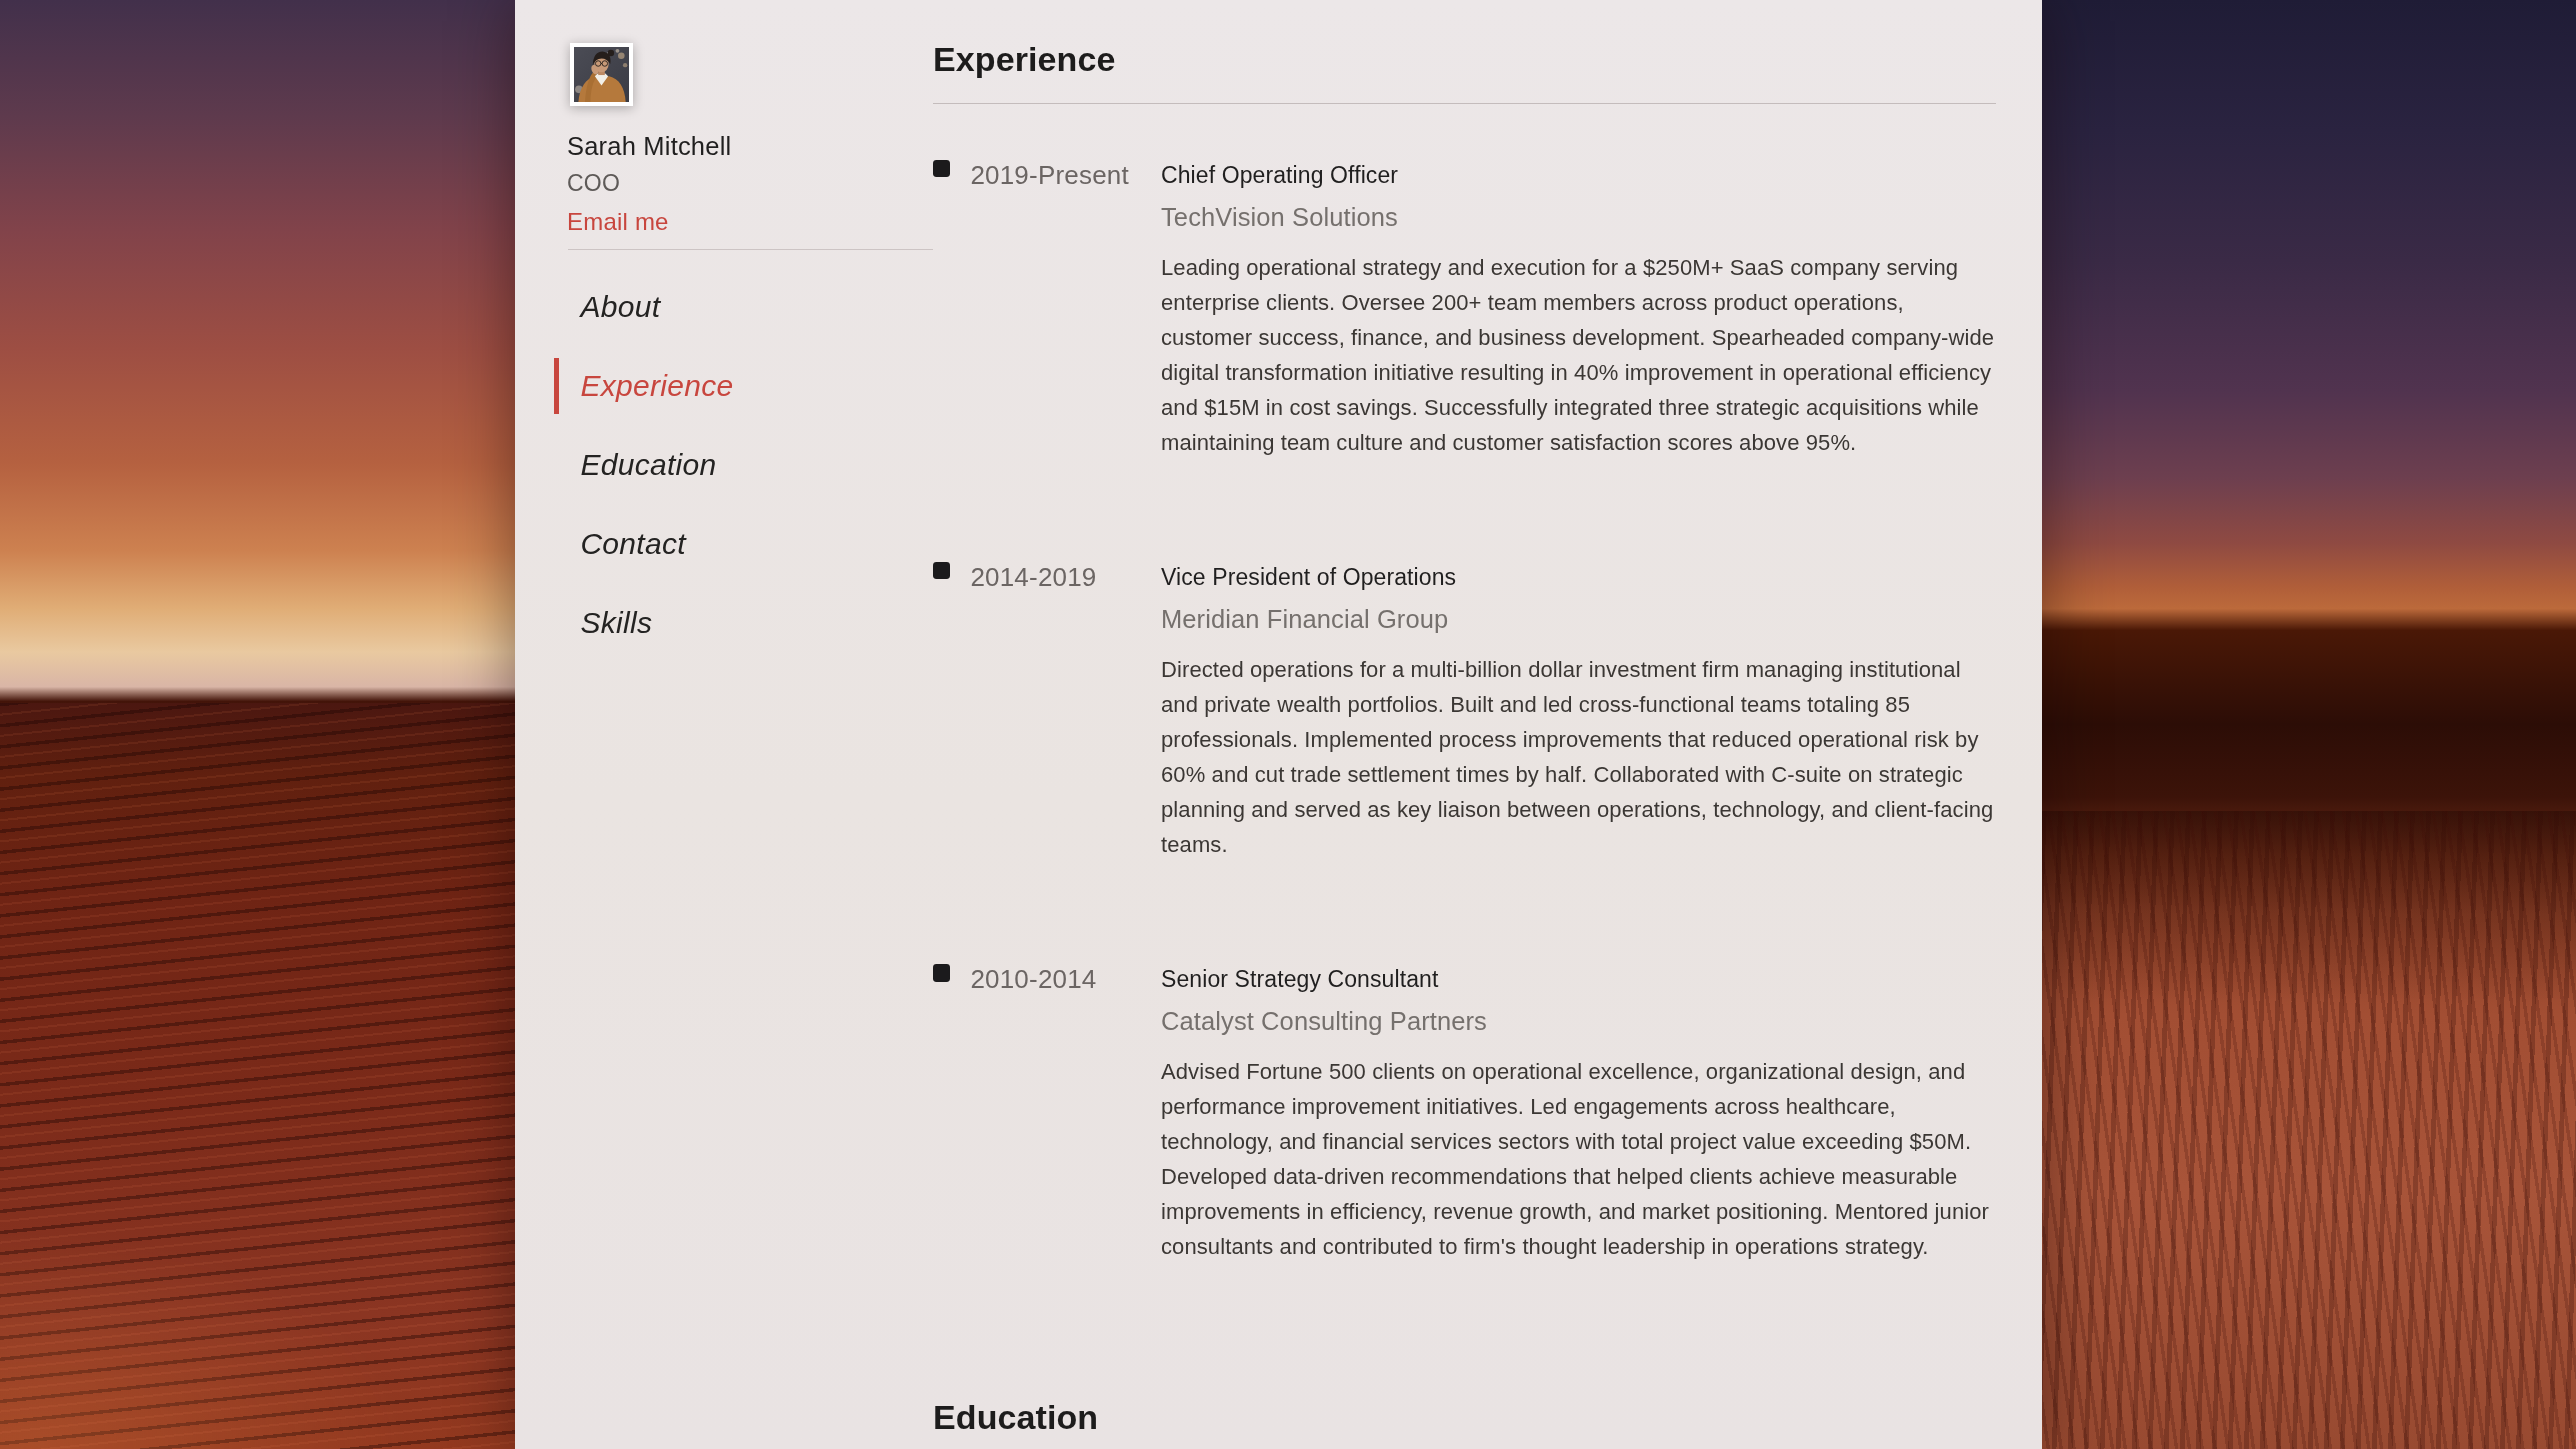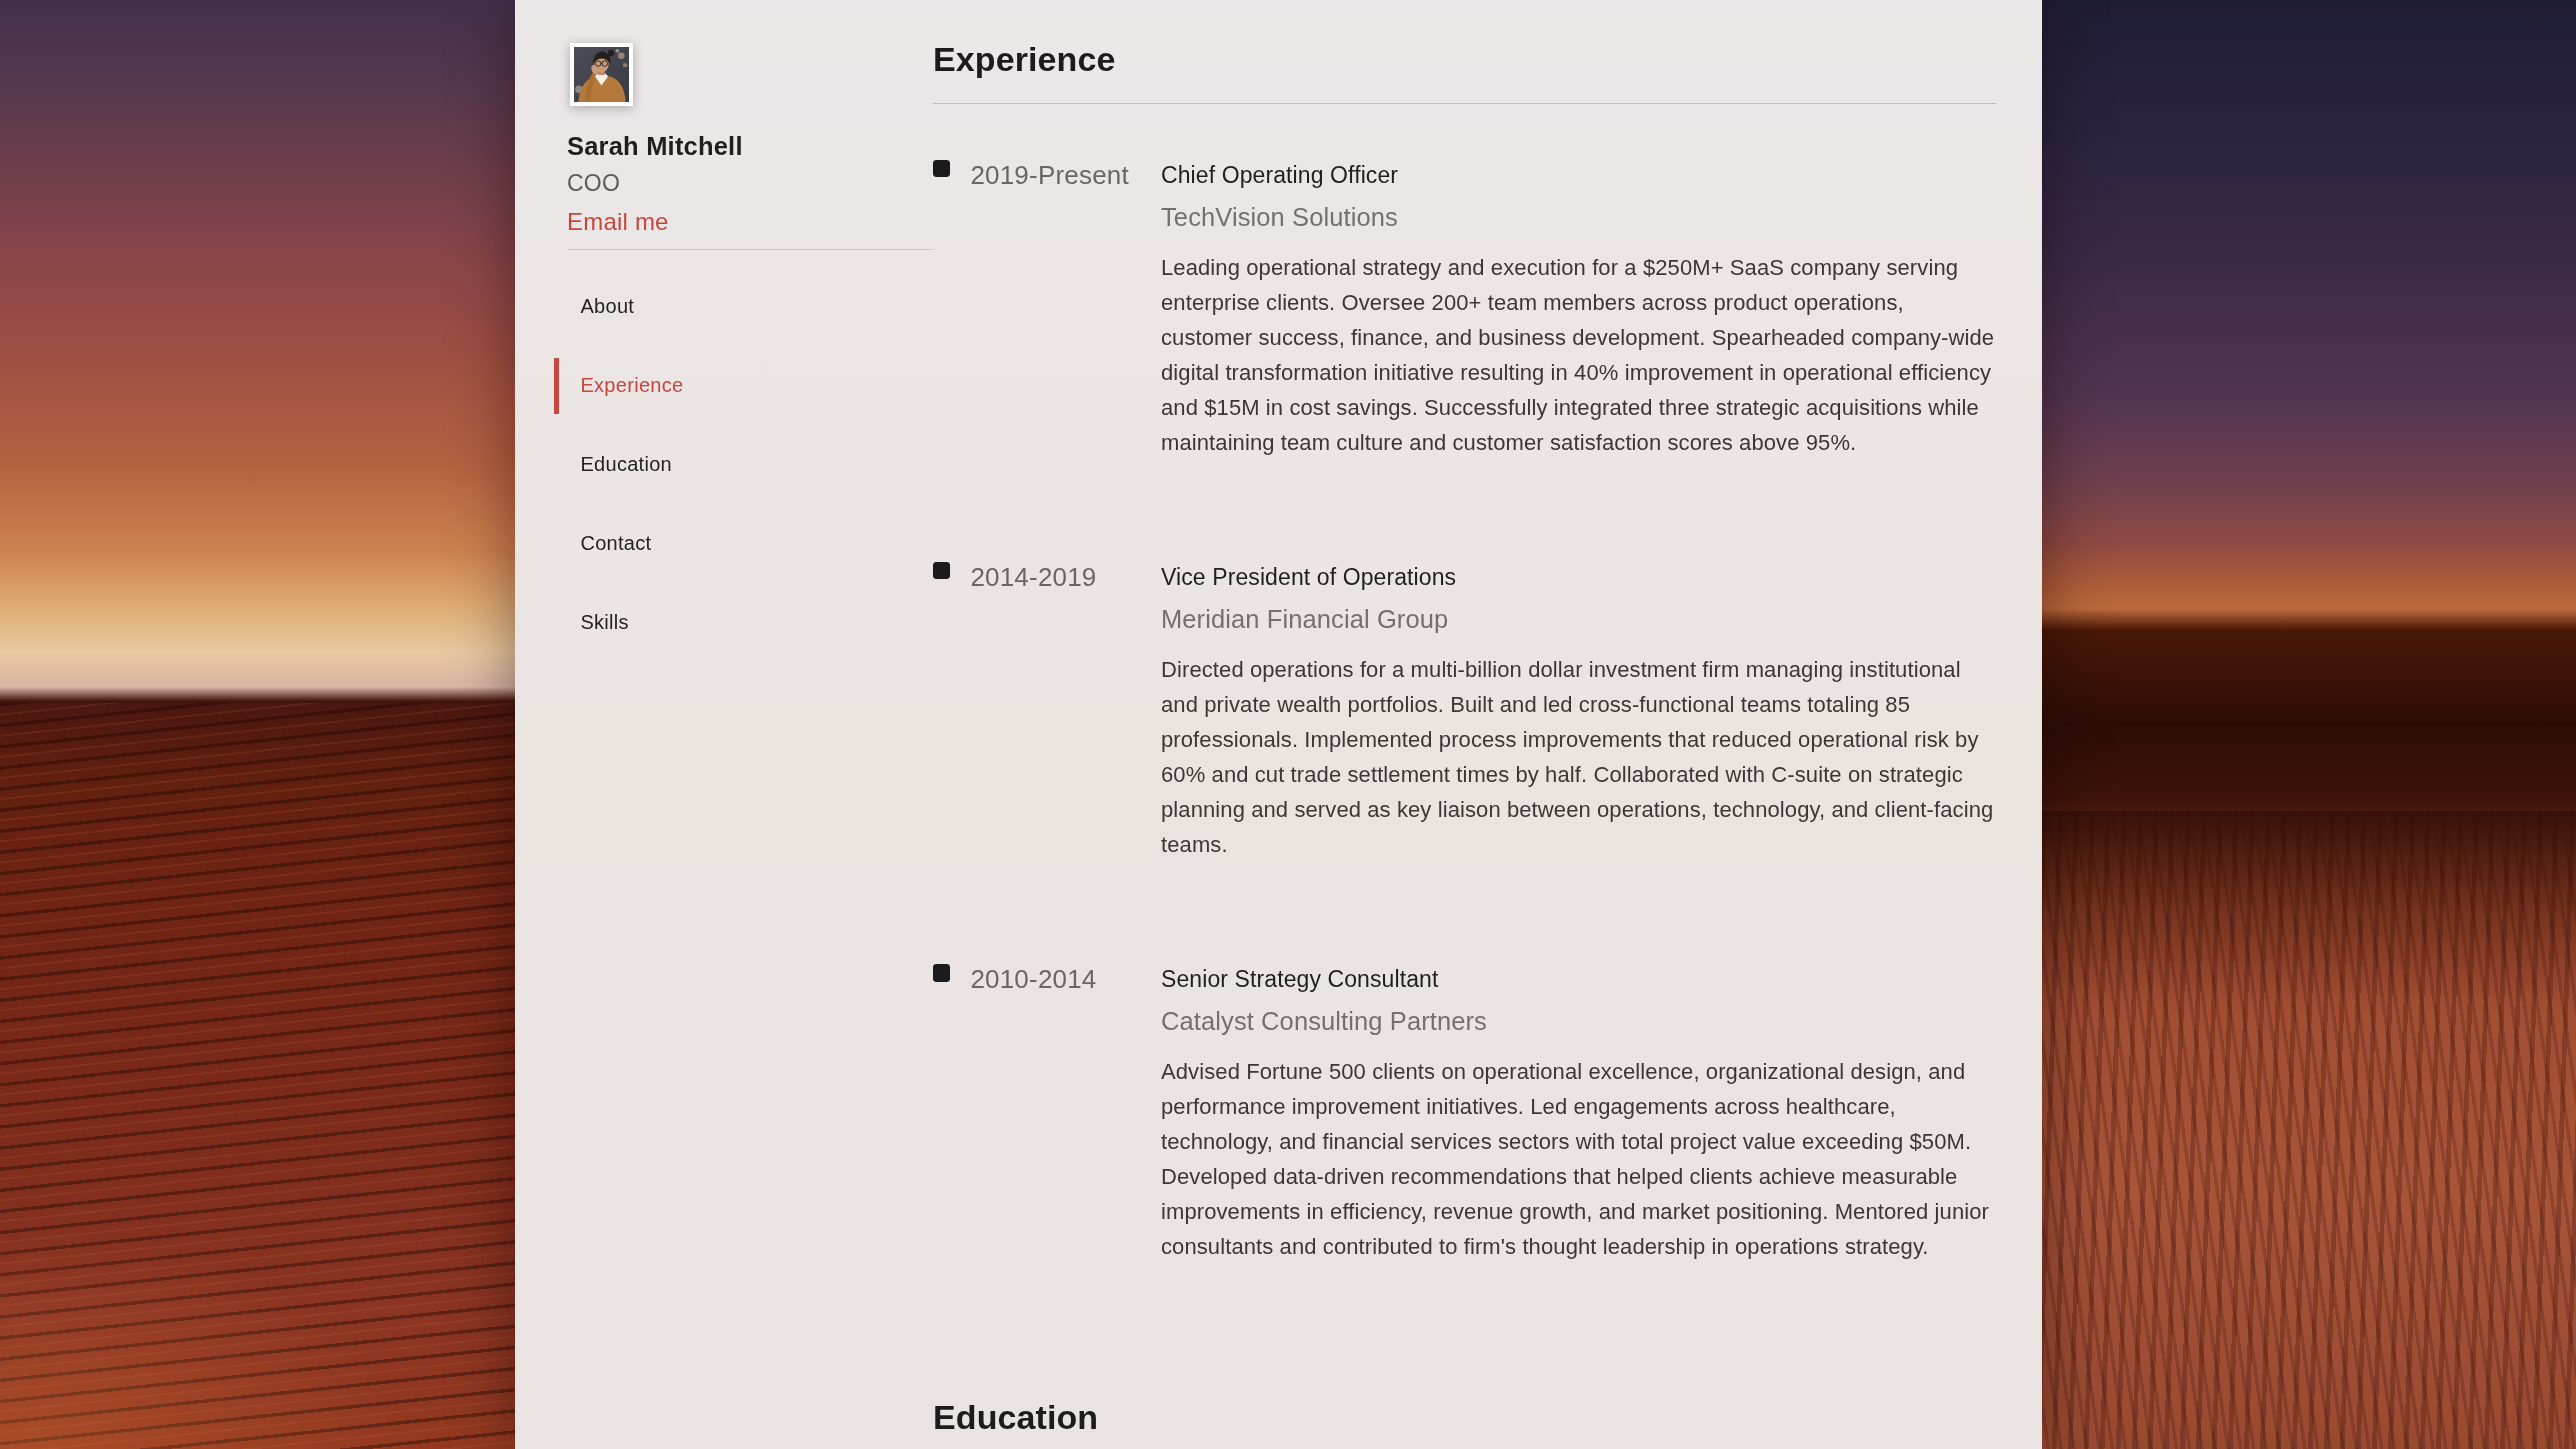--- a/index.html
+++ b/index.html
@@ -73,28 +73,28 @@
     box-shadow:0 0 60px rgba(20,5,5,0.45);
     display:flex;box-sizing:border-box;
   }
   
   .sidebar{width:418px;box-sizing:border-box;padding:43px 0 0 52px;flex:0 0 auto}
   .avatar-wrap{
     width:55px;height:55px;margin-left:2.7px;border:4px solid #ffffff;
     box-shadow:0 2px 10.7px rgba(0,0,0,0.28);background:#50505a;
   }
   .avatar-wrap svg{display:block;width:100%;height:100%}
-  .name{margin-top:25.5px;font-size:25.5px;font-weight:700;color:#201f1f;letter-spacing:0.2px}
+  .name{margin-top:25.5px;font-size:25.5px;font-weight:400;color:#201f1f;letter-spacing:0.2px}
   .role{margin-top:9.4px;font-size:23px;color:#5e5a58;letter-spacing:0.2px}
   .email{margin-top:10.7px;font-size:24px;color:var(--accent,#c8463e);cursor:pointer;letter-spacing:0.2px}
   .sidebar-divider{margin-top:13.4px;width:365px;border:none;border-top:1.3px solid rgba(95,78,78,0.22)}
   .nav{margin-top:17.4px}
   .nav-item{
     position:relative;height:79px;line-height:79px;padding-left:13.4px;
-    font-size:20px;color:#242322;letter-spacing:0.3px;cursor:pointer;
+    font-size:30px;color:#242322;letter-spacing:0.3px;cursor:pointer;font-style:italic;
   }
   .nav-item.active{color:var(--accent,#c8463e)}
   .nav-item.active::before{
     content:"";position:absolute;left:-12.7px;top:11.4px;bottom:11.4px;width:4.7px;
     background:var(--accent,#c8463e);
   }
   
   .main{flex:1;box-sizing:border-box;padding:39px 46px 0 0}
   .section{margin:0}
   .section-title{margin:0;font-size:34px;line-height:40px;font-weight:700;color:#1d1c1c;letter-spacing:0.1px}

